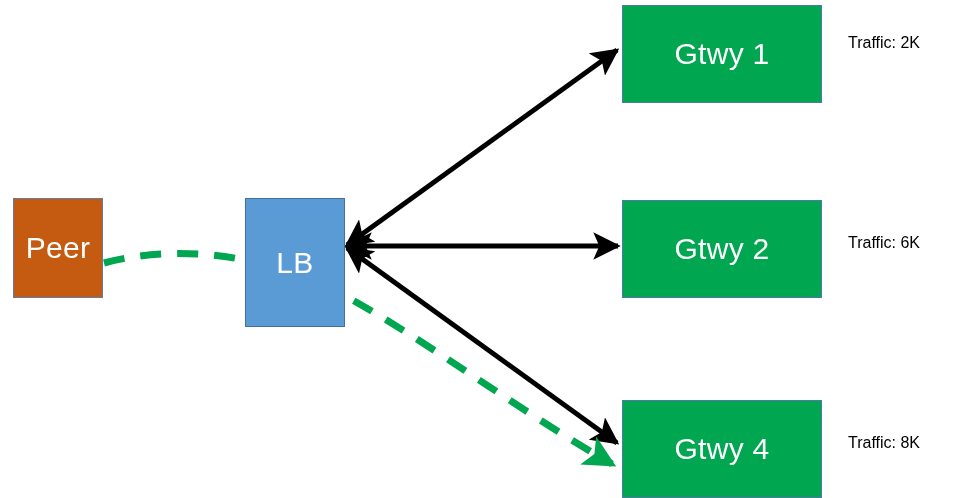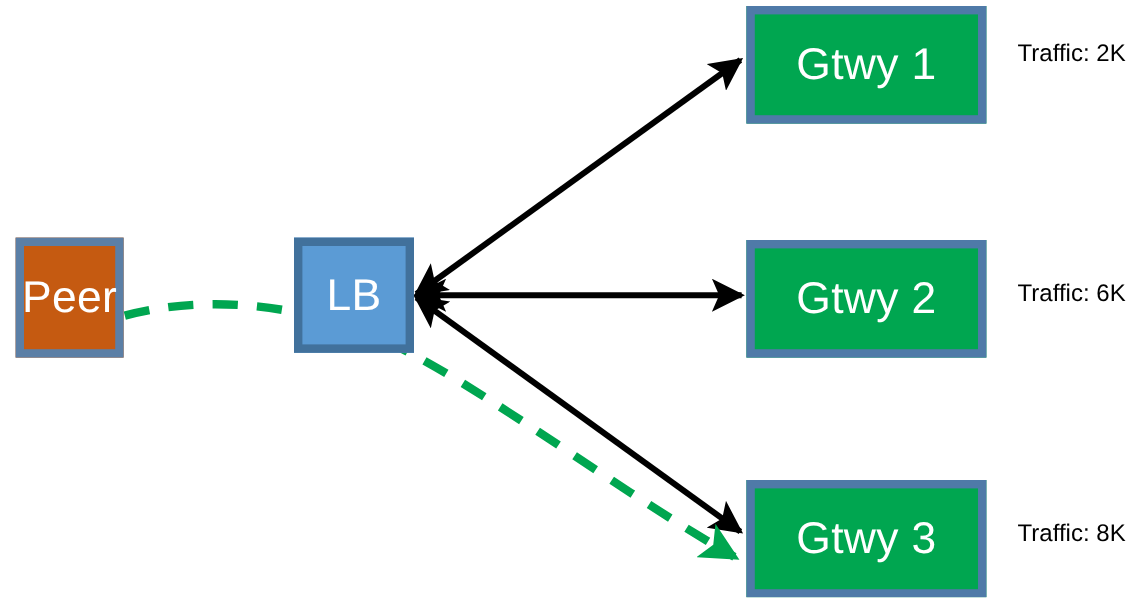--- a/index.html
+++ b/index.html
@@ -23,59 +23,59 @@
     top: 0;
     width: 956px;
     height: 498px;
   }
   .node {
     position: absolute;
     box-sizing: border-box;
     display: flex;
     align-items: center;
     justify-content: center;
-    border: 7px solid #6d28d9;
+    border: 1px solid #6d28d9;
     color: #ffffff;
-    font-size: 37px;
+    font-size: 30px;
     font-family: "Liberation Sans", sans-serif;
     letter-spacing: 0.3px;
   }
   .node-peer {
     left: 13px;
     top: 198px;
     width: 90px;
     height: 100px;
     background: #c55a11;
     border-color: #5b7fa6;
   }
   .node-lb {
     left: 245px;
     top: 198px;
     width: 100px;
-    height: 96px;
+    height: 129px;
     background: #5b9bd5;
     border-color: #41719c;
   }
   .node-gtwy {
     left: 622px;
     width: 200px;
     height: 98px;
     background: #00b050;
     background: #00a650;
     border-color: #4f7aa8;
   }
   .node-gtwy-1 { top: 5px; }
   .node-gtwy-2 { top: 200px; justify-content: center; }
   .node-gtwy-3 { top: 400px; }
 
   .traffic-label {
     position: absolute;
     left: 848px;
     color: #000000;
-    font-size: 20px;
+    font-size: 16px;
     font-family: "Liberation Sans", sans-serif;
     white-space: nowrap;
   }
   .traffic-1 { top: 34px; }
   .traffic-2 { top: 234px; }
   .traffic-3 { top: 434px; }
 </style>
 </head>
 <body>
 
@@ -117,20 +117,20 @@
 
   <div class="node node-gtwy node-gtwy-1">
     <span>Gtwy 1</span>
   </div>
 
   <div class="node node-gtwy node-gtwy-2">
     <span>Gtwy 2</span>
   </div>
 
   <div class="node node-gtwy node-gtwy-3">
-    <span>Gtwy 3</span>
+    <span>Gtwy 4</span>
   </div>
 
   <div class="traffic-label traffic-1">Traffic: 2K</div>
   <div class="traffic-label traffic-2">Traffic: 6K</div>
   <div class="traffic-label traffic-3">Traffic: 8K</div>
 
 </div>
 
 </body></html>

